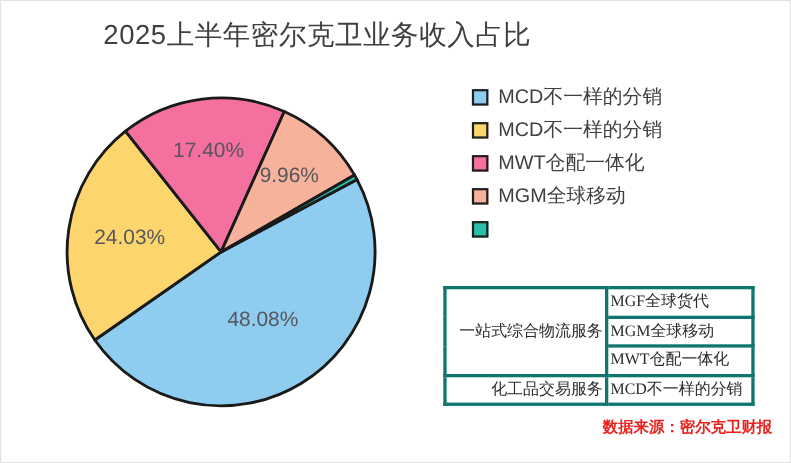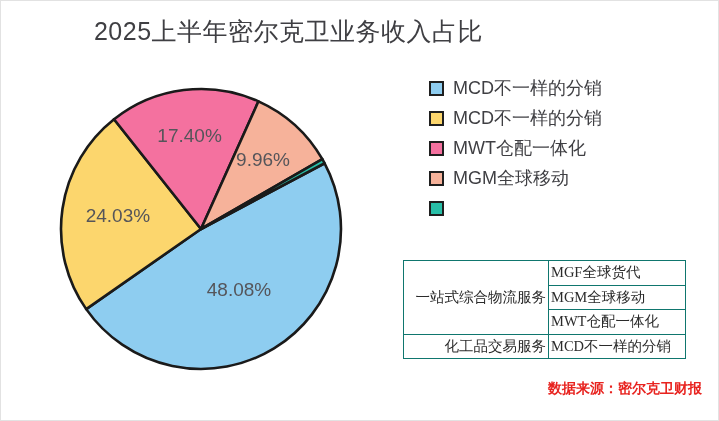--- a/index.html
+++ b/index.html
@@ -97,21 +97,21 @@
     left: 402px;
     top: 259px;
     width: 283px;
     border-collapse: collapse;
     font-family: "Liberation Serif", serif;
     font-size: 14.5px;
     color: #2b2b2b;
     background: #ffffff;
   }
   #mapping-table td {
-    border: 1px solid #0f766e;
+    border: 3px solid #0f766e;
     padding: 2px 2px;
     vertical-align: middle;
     line-height: 1.35;
     white-space: nowrap;
   }
   .tbl-cat {
     width: 140px;
     white-space: normal !important;
     text-align: right;
   }

